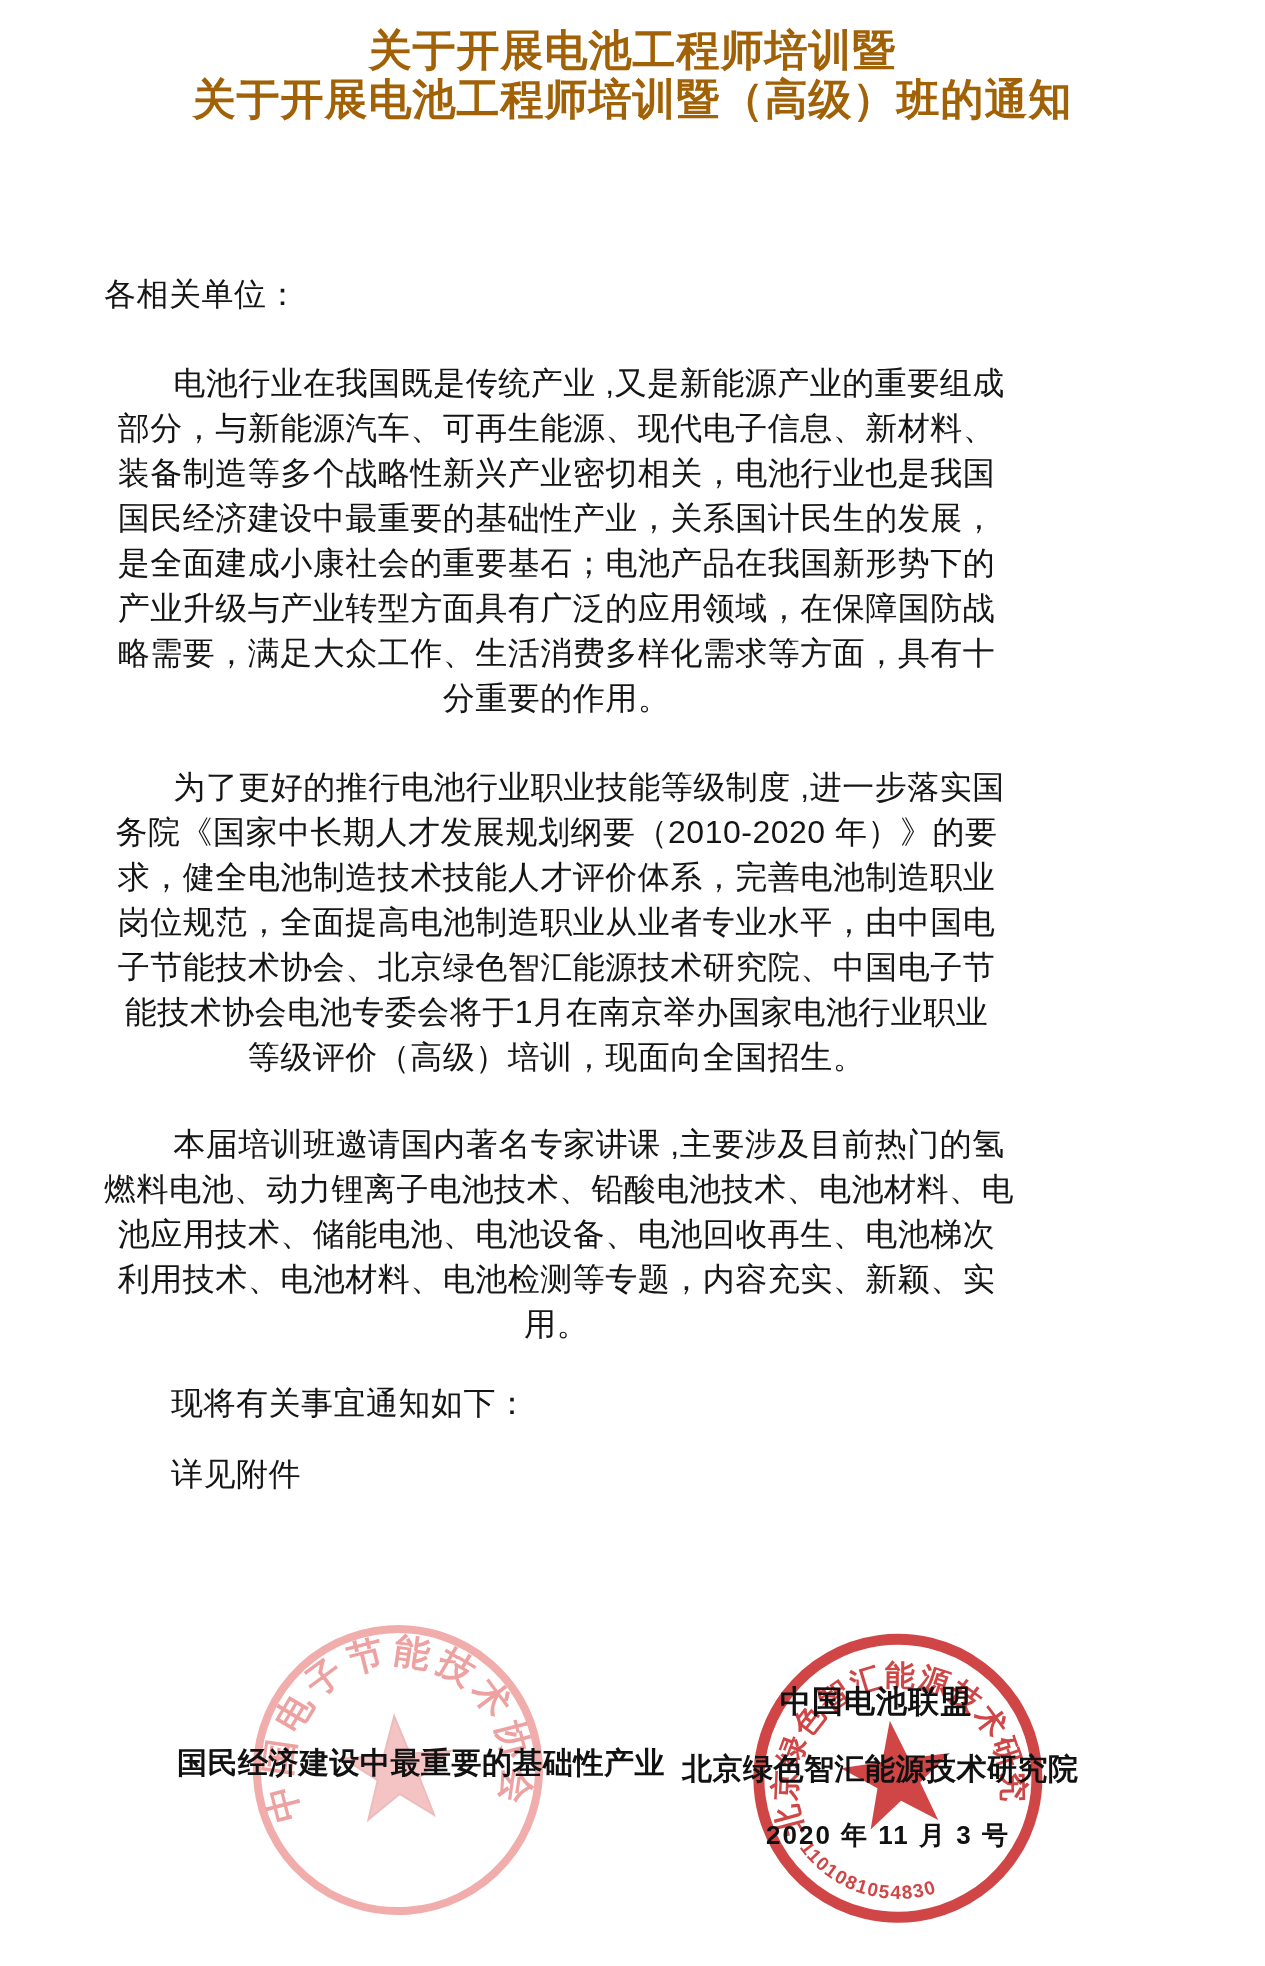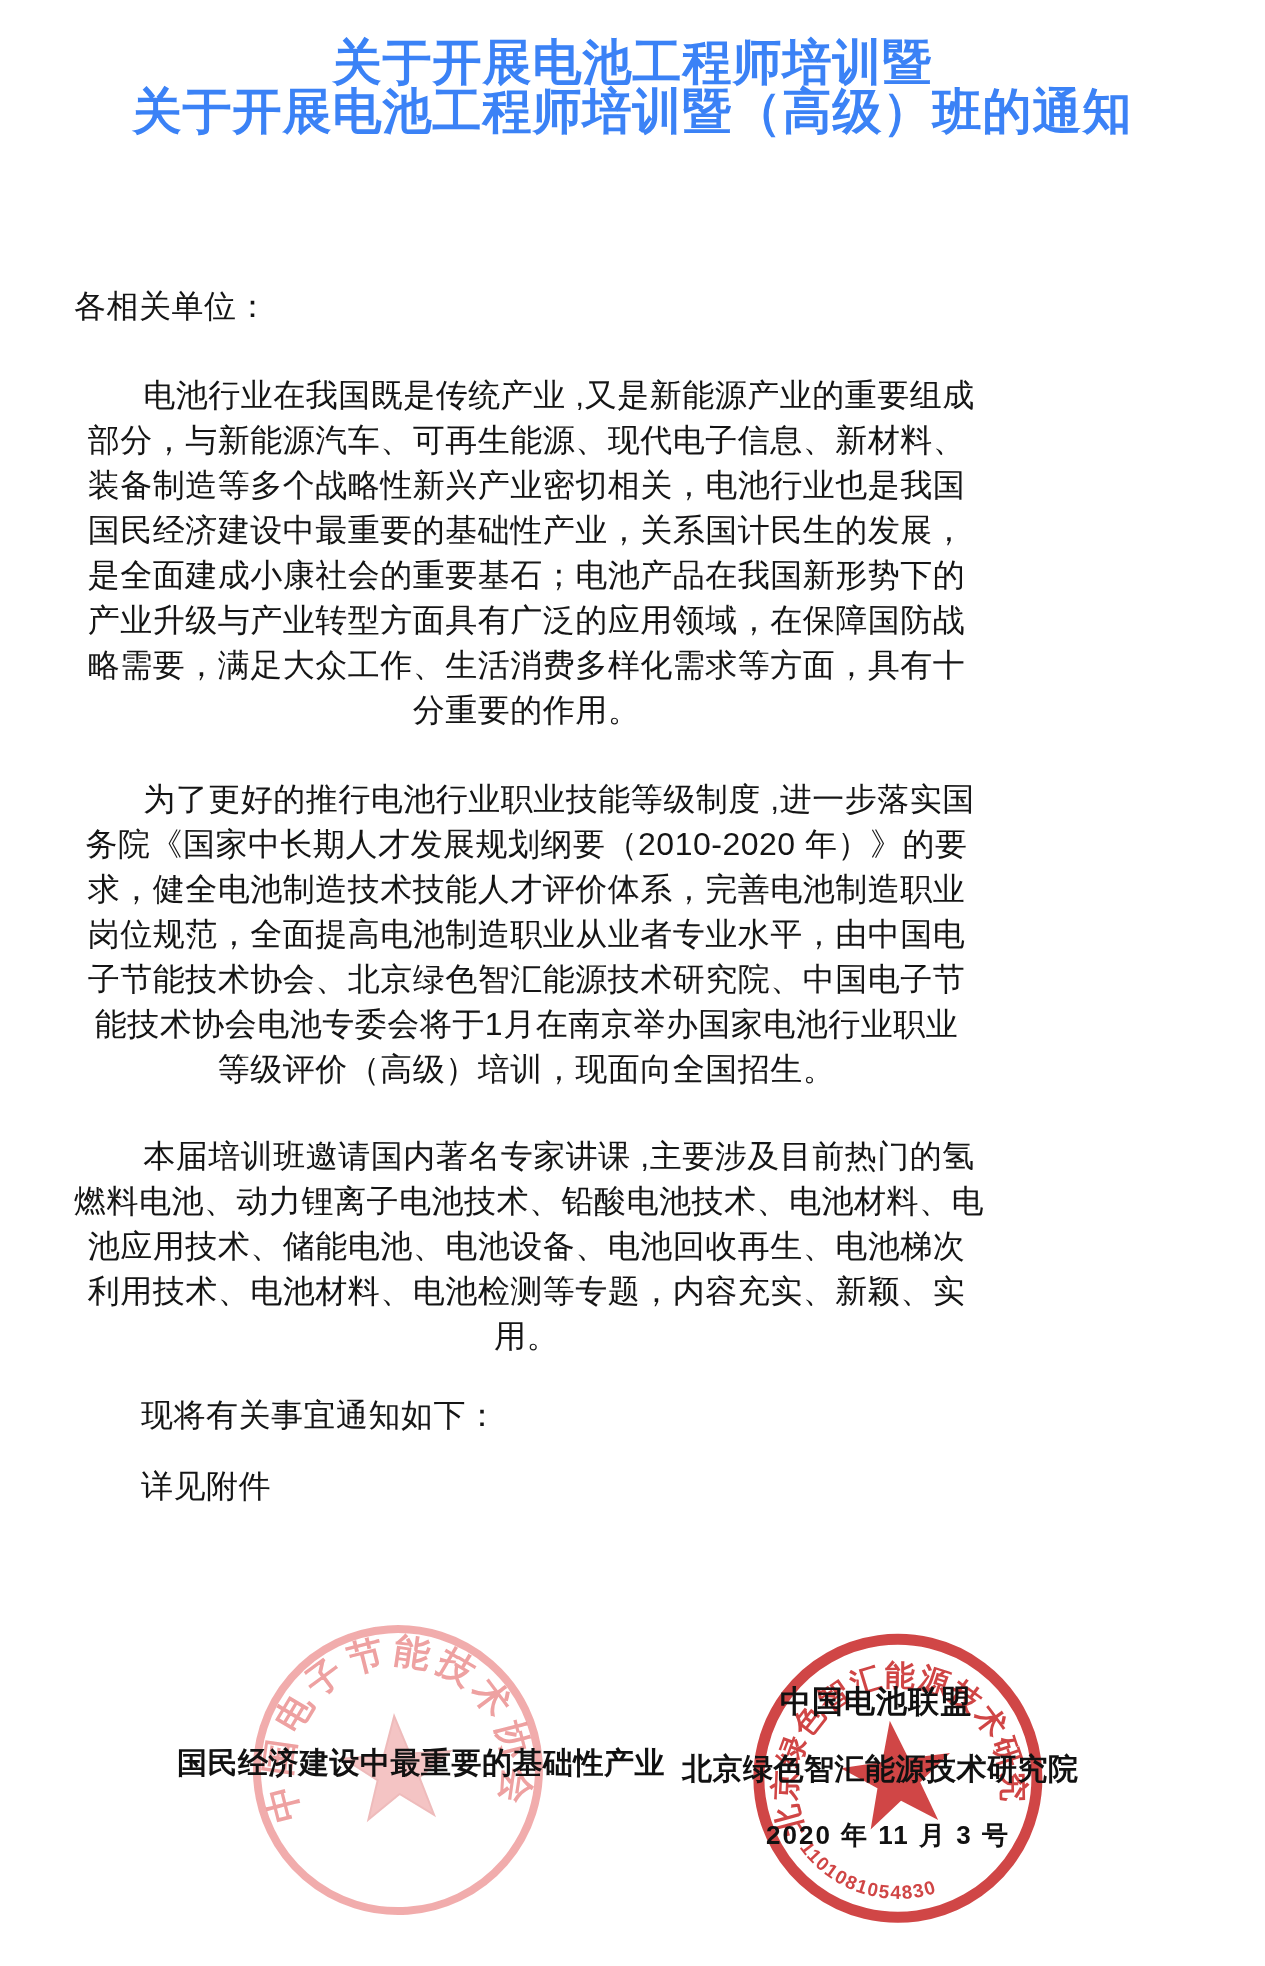--- a/index.html
+++ b/index.html
@@ -5,30 +5,30 @@
   html,body{margin:0;padding:0;background:#ffffff;}
   .page{
     position:relative;
     width:1265px;height:1966px;
     background:#ffffff;
     font-family:"Liberation Sans", sans-serif;
     color:#151515;
     overflow:hidden;
   }
   .doc-title{
-    padding-top:38px;
+    padding-top:26px;
     text-align:center;
-    font-size:49px;
+    font-size:43px;
     line-height:49px;
     font-weight:bold;
     letter-spacing:1px;
-    color:#3b82f6;
+    color:#a16207;
   }
   .content{
-    margin-left:74px;
+    margin-left:104px;
     width:905px;
     font-size:32px;
     line-height:45px;
     letter-spacing:0.5px;
   }
   .salutation{margin-top:148px;}
   .para{margin-top:44px;text-align:center;}
   .para.p3{margin-top:42px;}
   .line{white-space:nowrap;}
   .line.indent{text-indent:65px;}

